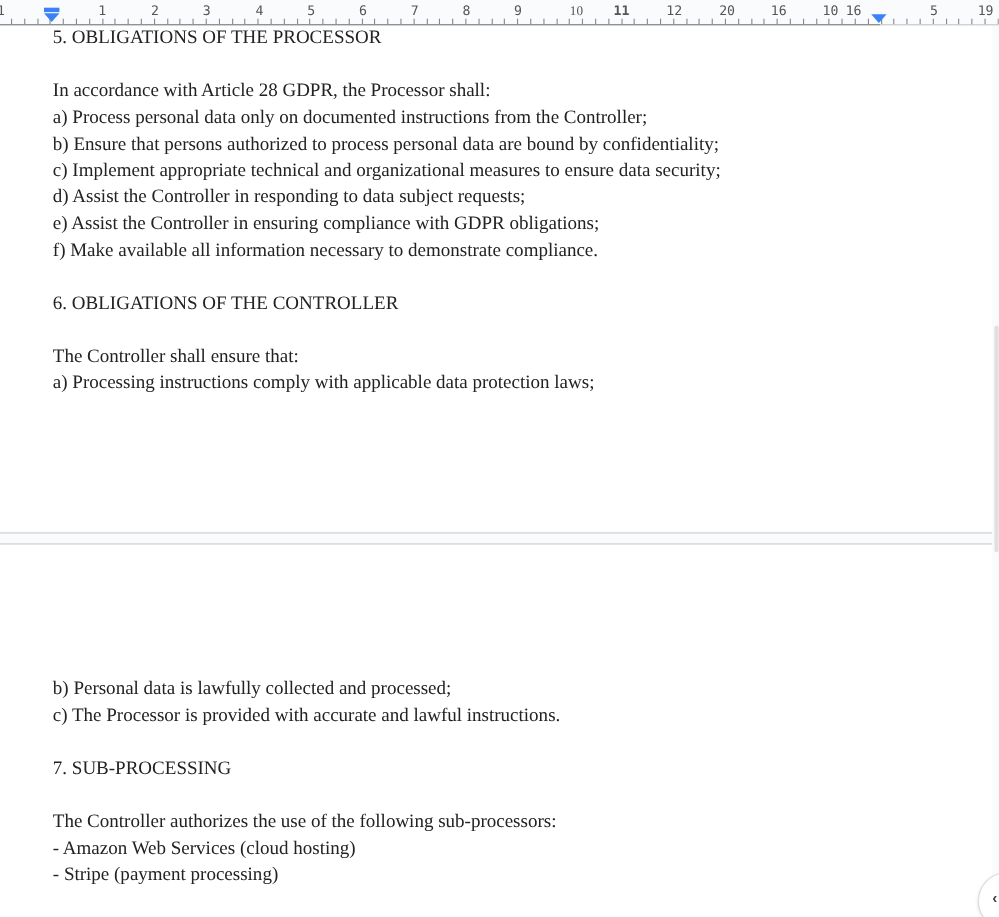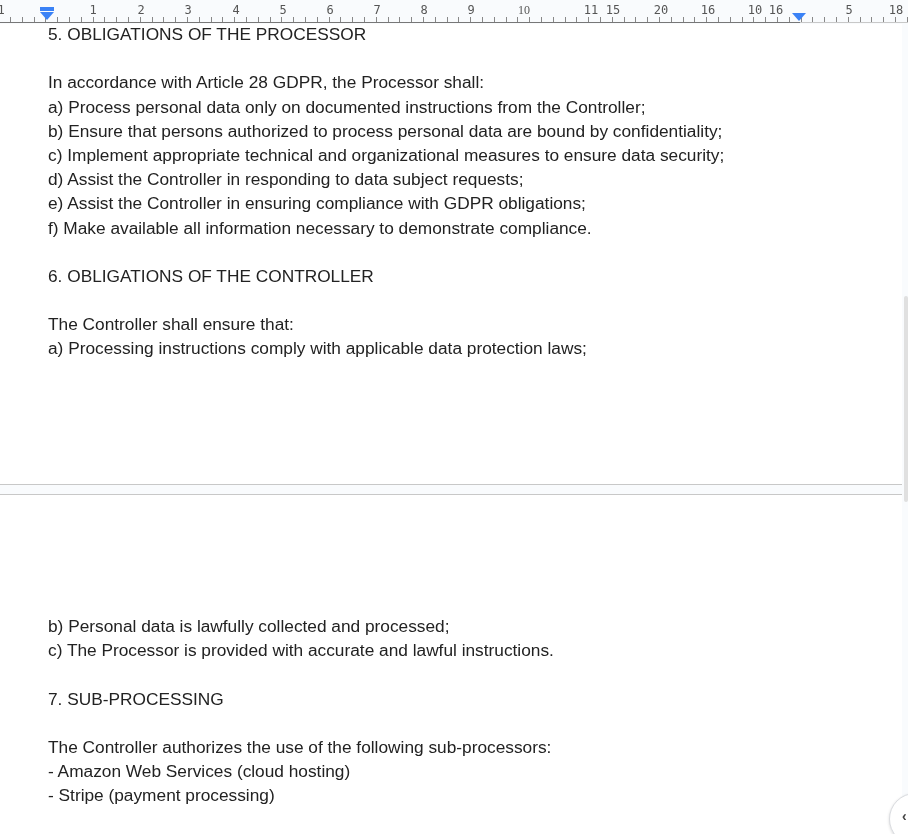--- a/index.html
+++ b/index.html
@@ -39,21 +39,21 @@
   }
   .page {
     position: absolute; left: 0; width: 902px; background: #ffffff;
   }
   .page1 { top: 0; height: 484px; border-bottom: 1px solid #c8c8c8; }
   .page2 { top: 494px; height: 340px; border-top: 1px solid #c8c8c8; }
   .doc-text {
     position: absolute; left: 48px; font-size: 17.3px; color: #222; line-height: 24.2px;
     white-space: pre;
   }
-  .line { height: 24.2px; }
+  .line { height: 24.2px; font-family: Liberation Serif, serif; }
   .blank { height: 24.2px; }
   .scrollbar-track {
     position: absolute; left: 902px; top: 24px; width: 6px; height: 810px; background: #f9fbfd;
   }
   .scrollbar-thumb {
     position: absolute; left: 904px; top: 296px; width: 4px; height: 206px;
     background: #e0e0e0; border-radius: 2px;
   }
   .side-toggle {
     position: absolute; left: 889px; top: 793px; width: 50px; height: 50px;
@@ -75,28 +75,28 @@
       <span class="ruler-num" style="left: 93px;">1</span>
       <span class="ruler-num" style="left: 141px;">2</span>
       <span class="ruler-num" style="left: 188px;">3</span>
       <span class="ruler-num" style="left: 236px;">4</span>
       <span class="ruler-num" style="left: 283px;">5</span>
       <span class="ruler-num" style="left: 330px;">6</span>
       <span class="ruler-num" style="left: 377px;">7</span>
       <span class="ruler-num" style="left: 424px;">8</span>
       <span class="ruler-num" style="left: 471px;">9</span>
       <span class="ruler-num" style="left: 524px; font-family: Liberation Serif, serif;">10</span>
-      <span class="ruler-num" style="left: 591px;">11</span>
-      <span class="ruler-num" style="left: 613px;">15</span>
+      <span class="ruler-num" style="left: 565px; font-weight: bold;">11</span>
+      <span class="ruler-num" style="left: 613px;">12</span>
       <span class="ruler-num" style="left: 661px;">20</span>
       <span class="ruler-num" style="left: 708px;">16</span>
       <span class="ruler-num" style="left: 755px;">10</span>
       <span class="ruler-num" style="left: 776px; text-align: right;">16</span>
       <span class="ruler-num" style="left: 849px;">5</span>
-      <span class="ruler-num" style="left: 896px;">18</span>
+      <span class="ruler-num" style="left: 896px;">19</span>
     </div>
   <div id="ruler-ticks">
       <div class="tick small" style="left: 10px; bottom: 2px;"></div>
       <div class="tick small" style="left: 22px; bottom: 2px;"></div>
       <div class="tick small" style="left: 34px; bottom: 2px;"></div>
       <div class="tick small" style="left: 45px; bottom: 2px;"></div>
       <div class="tick small" style="left: 57px; bottom: 2px;"></div>
       <div class="tick small" style="left: 69px; bottom: 2px;"></div>
       <div class="tick small" style="left: 81px; bottom: 2px;"></div>
       <div class="tick small" style="left: 93px; bottom: 2px;"></div>

